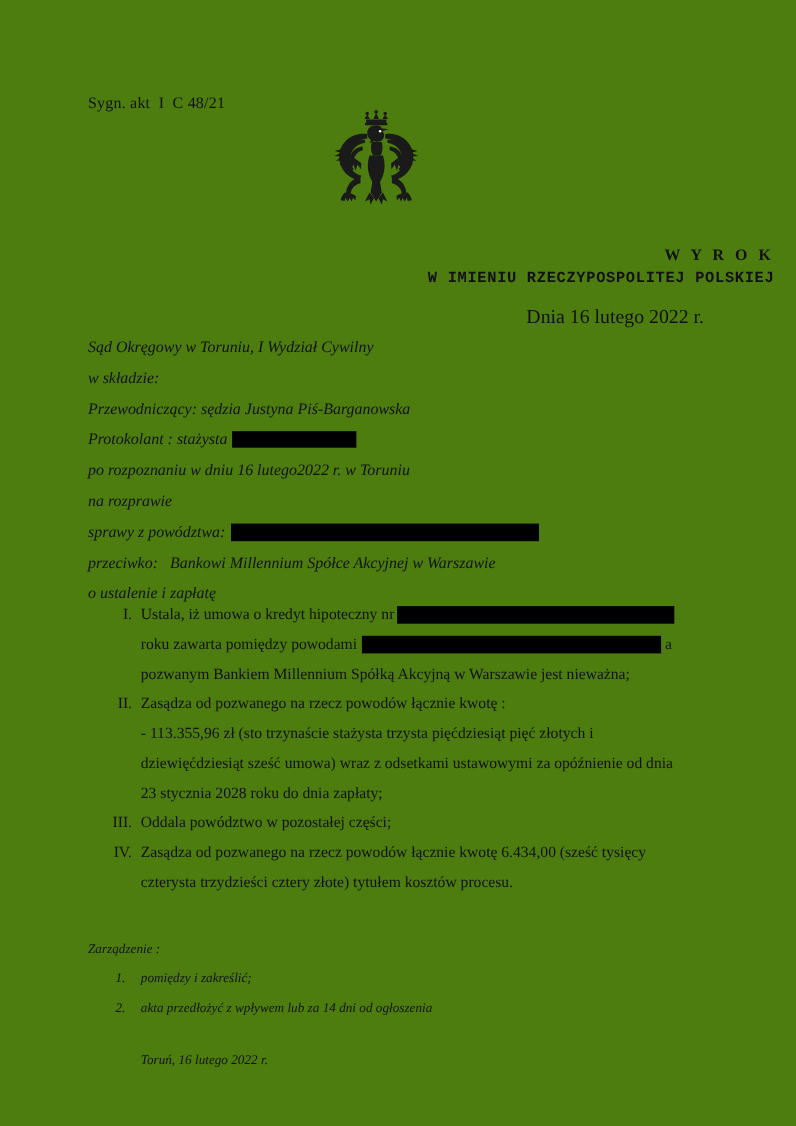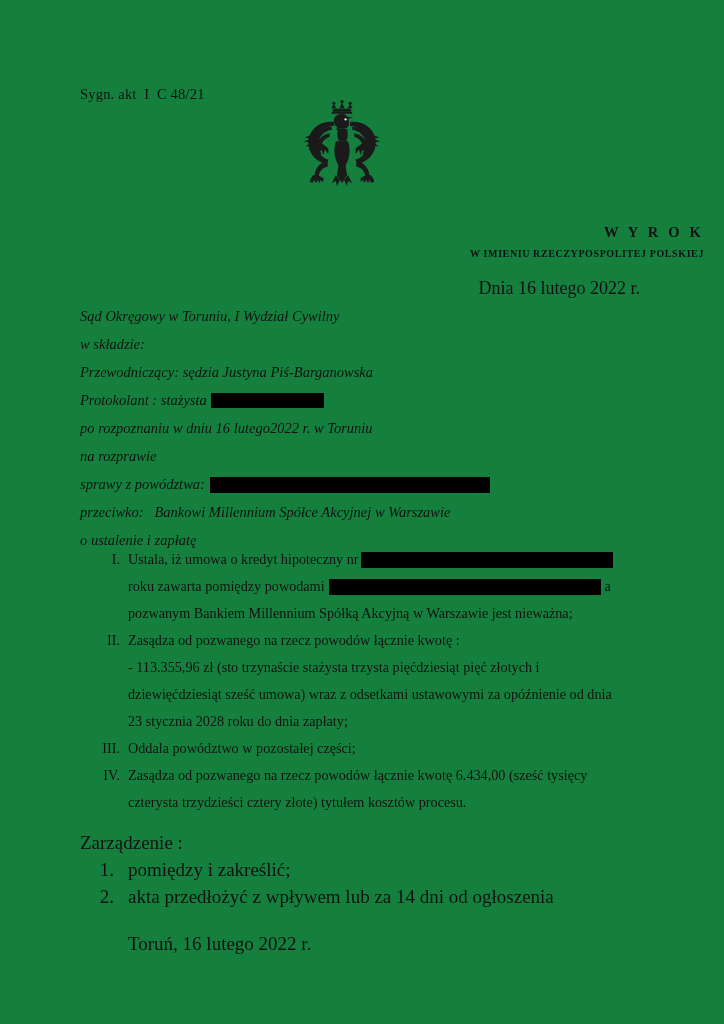--- a/index.html
+++ b/index.html
@@ -14,21 +14,21 @@
     position: relative;
     overflow: hidden;
     font-family: "Liberation Serif", "DejaVu Serif", serif;
     color: #111111;
     -webkit-font-smoothing: antialiased;
   }
 
   .page {
     position: absolute;
     inset: 0;
-    background: #15803d;
+    background: #4d7c0f;
   }
 
   
   .case-sig {
     position: absolute;
     left: 80px;
     top: 86px;
     font-size: 14.5px;
     letter-spacing: 0.2px;
     white-space: pre;
@@ -52,25 +52,26 @@
     width: 704px;
     text-align: right;
   }
   .heading-main {
     font-size: 14.5px;
     font-weight: bold;
     letter-spacing: 3.2px;
     line-height: 20px;
   }
   .heading-sub {
-    font-size: 10px;
+    font-size: 14px;
     font-weight: bold;
     letter-spacing: 0.6px;
     line-height: 21px;
     margin-top: 1px;
+    font-family: Liberation Mono, monospace;
   }
 
   
   .date-line {
     position: absolute;
     left: 80px;
     top: 278px;
     width: 560px;
     text-align: right;
     font-size: 18px;
@@ -130,23 +131,24 @@
   .op-body > p { margin: 0; }
   .op-body .lastline { text-align: left; }
 
   .r-kredyt   { width: 252px; height: 16px; margin-left: 3px; }
   .r-powodami { width: 272px; height: 16px; margin: 0 4px; }
 
   
   .order-block {
     position: absolute;
     left: 80px;
-    top: 829px;
+    top: 849px;
     width: 560px;
-    font-size: 19px;
+    font-size: 12px;
+    font-style: italic;
   }
   .order-title {
     line-height: 27px;
   }
   .order-list {
     margin: 0;
     padding: 0;
     list-style: none;
   }
   .order-item {

